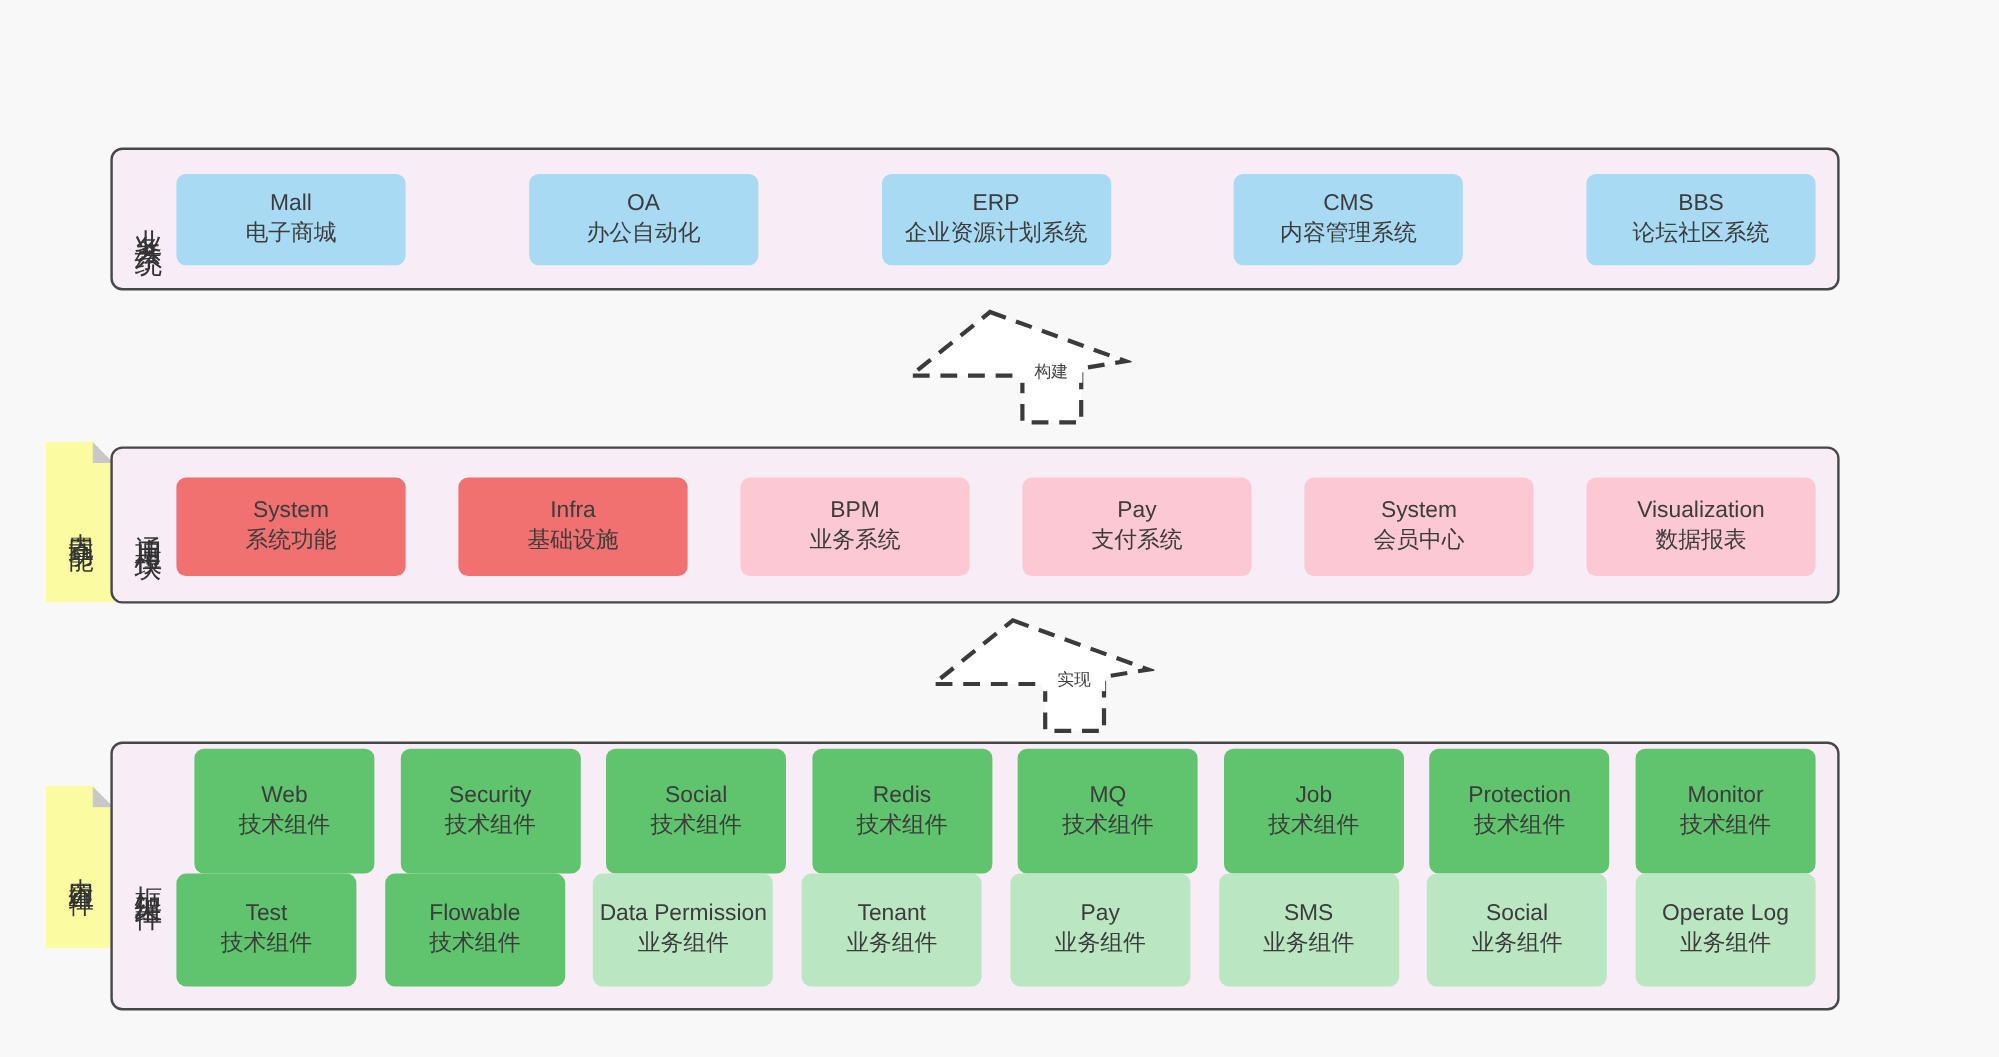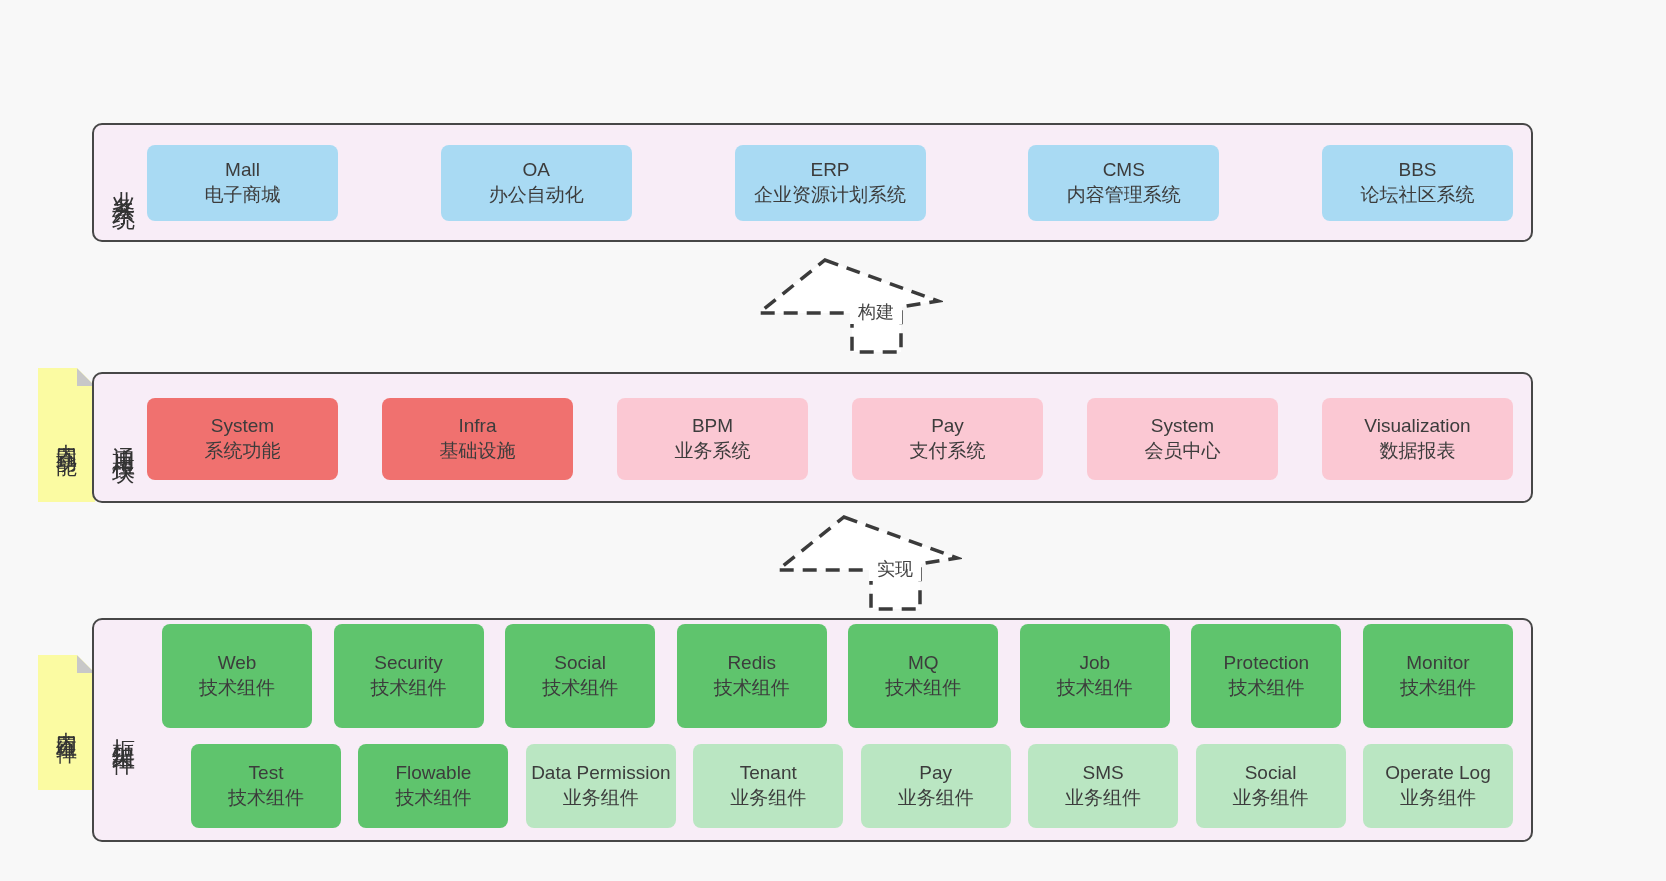--- a/index.html
+++ b/index.html
@@ -18,21 +18,21 @@
   .panel-label{
     position:absolute;left:15px;top:50%;transform:translateY(-50%);
     writing-mode:vertical-lr;text-orientation:upright;
     font-size:23px;letter-spacing:5px;color:#333;white-space:nowrap;
   }
   
   .box-row{position:absolute;left:53px;right:18px;display:flex;justify-content:space-between;}
   .row-business{top:20px;height:76px;}
   .row-modules{top:24px;height:82px;}
   .row-comp-1{top:4px;height:104px;margin-left:15px;}
-  .row-comp-2{top:124px;height:84px;margin-left:44px;}
+  .row-comp-2{top:108px;height:94px;}
   .box{
     border-radius:8px;display:flex;flex-direction:column;align-items:center;justify-content:center;
     text-align:right;font-size:19px;line-height:1.3;color:#3c3c3c;padding:2px 4px;box-sizing:border-box;
   }
   .row-business .box,.row-modules .box{width:191px;}
   .row-comp-1 .box,.row-comp-2 .box{width:150px;}
   .v-blue{background:#a9daf3;}
   .v-red{background:#f0716f;}
   .v-pink{background:#fbc8d3;}
   .v-green{background:#5fc46d;}
@@ -53,21 +53,21 @@
     writing-mode:vertical-lr;text-orientation:upright;
     font-size:21px;letter-spacing:4px;color:#333;white-space:nowrap;
   }
   
   .arrow{position:absolute;width:190px;height:100px;z-index:0;}
   .arrow-build{left:753px;top:256px;}
   .arrow-implement{left:772px;top:513px;}
   .arrow svg{position:absolute;left:0;top:0;}
   .arrow-label{
     position:absolute;left:97px;top:45px;width:52px;text-align:center;
-    background:#ffffff;font-size:18px;line-height:1.25;color:#444;
+    background:#ffffff;font-size:14px;line-height:1.25;color:#444;
   }
 </style>
 </head>
 <body>
 
 <div class="canvas">
 
   <section class="panel panel-business">
     <div class="panel-label">业务系统</div>
     <div class="box-row row-business">

